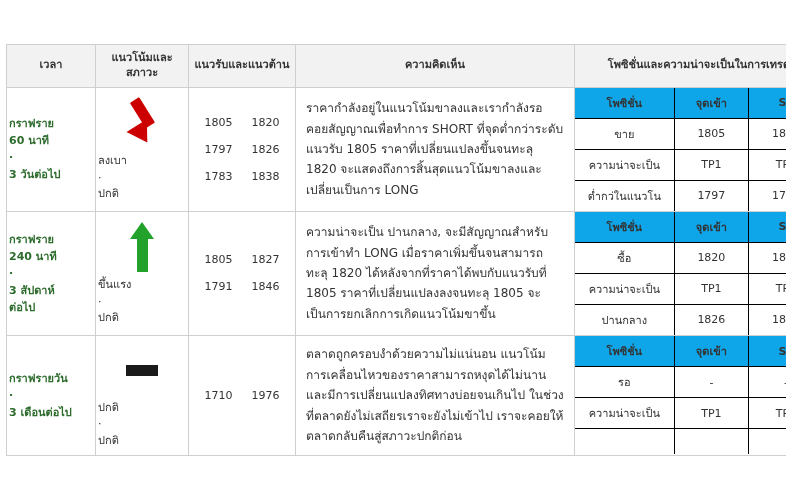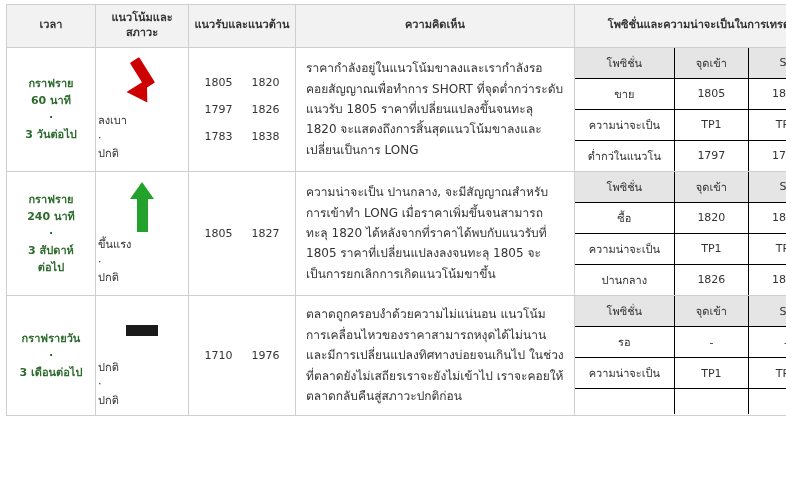--- a/index.html
+++ b/index.html
@@ -11,20 +11,21 @@
     width: 786px;
     height: 489px;
     font-family: "DejaVu Sans", "Liberation Sans", sans-serif;
     font-size: 11px;
     color: #333333;
   }
   .wrap {
     padding: 4px 6px 0 6px;
     box-sizing: border-box;
     width: 662px;
+    margin-top: 40px;
   }
   table.main {
     border-collapse: collapse;
     width: 772px;
     table-layout: fixed;
   }
   table.main > thead > tr > th,
   table.main > tbody > tr > td {
     border: 1px solid #cfcfcf;
     vertical-align: middle;
@@ -38,21 +39,21 @@
     padding: 6px 4px;
     line-height: 1.35;
   }
   .col-time   { width: 80px; }
   .col-trend  { width: 84px; }
   .col-sr     { width: 98px; }
   .col-cmt    { width: 270px; }
   .col-pos    { width: 240px; }
 
   td.cell-time {
-    text-align: center;
+    text-align: left;
     font-weight: bold;
     color: #2d6b2d;
     line-height: 1.55;
     padding: 6px 2px;
     font-size: 11px;
   }
   td.cell-trend {
     padding: 6px 2px;
     line-height: 1.5;
   }
@@ -106,21 +107,21 @@
     font-size: 11px;
     padding: 6px 2px;
     color: #333;
     height: 23px;
     box-sizing: border-box;
   }
   table.pos tr:first-child td { border-top: none; }
   table.pos td:first-child { border-left: none; }
   table.pos td:last-child { border-right: none; }
   table.pos tr:last-child td { border-bottom: none; }
-  .pos-head td { background: #e5e5e5; font-weight: normal; }
+  .pos-head td { background: #0ea5e9; font-weight: bold; }
   .pc-1 { width: 40%; }
   .pc-2 { width: 30%; }
   .pc-3 { width: 30%; }
   .tp { color: #c0392b; }
   .dash { color: #555; }
 
   
   .arrow-down-red {
     position: relative;
     width: 40px;
@@ -269,20 +270,24 @@
         <div class="trend-label">·</div>
         <div class="trend-label">ปกติ</div>
       </td>
       <td class="cell-sr">
         <table class="sr">
           <tbody>
                 <tr>
             <td>1805</td>
             <td>1827</td>
           </tr>
+          <tr>
+            <td>1791</td>
+            <td>1846</td>
+          </tr>
         </tbody>
             </table>
       </td>
       <td class="cell-cmt">ความน่าจะเป็น ปานกลาง, จะมีสัญญาณสำหรับการเข้าทำ LONG เมื่อราคาเพิ่มขึ้นจนสามารถทะลุ 1820 ได้หลังจากที่ราคาได้พบกับแนวรับที่ 1805 ราคาที่เปลี่ยนแปลงลงจนทะลุ 1805 จะเป็นการยกเลิกการเกิดแนวโน้มขาขึ้น</td>
       <td class="cell-pos">
         <table class="pos">
           <tbody>
                 <tr class="pos-head">
             <td class="pc-1">โพซิชั่น</td>
             <td class="pc-2">จุดเข้า</td>

